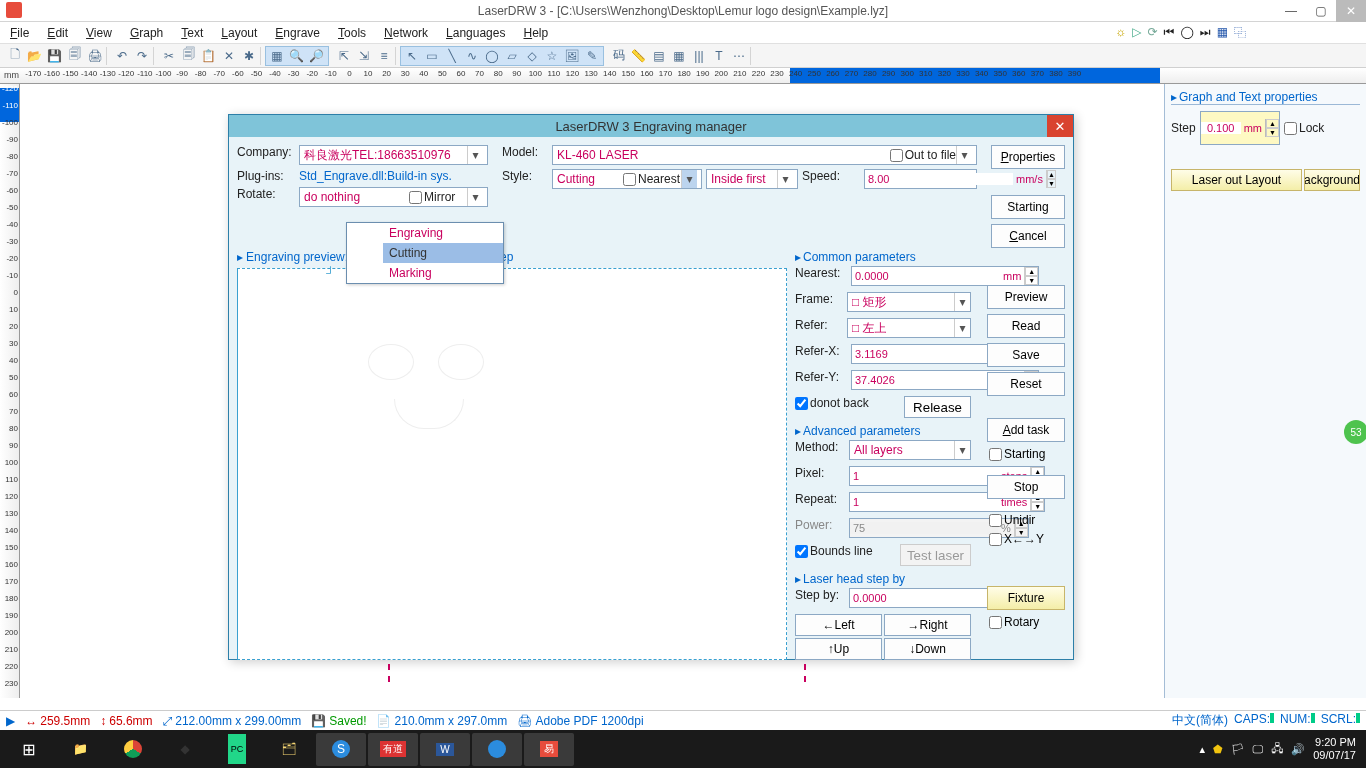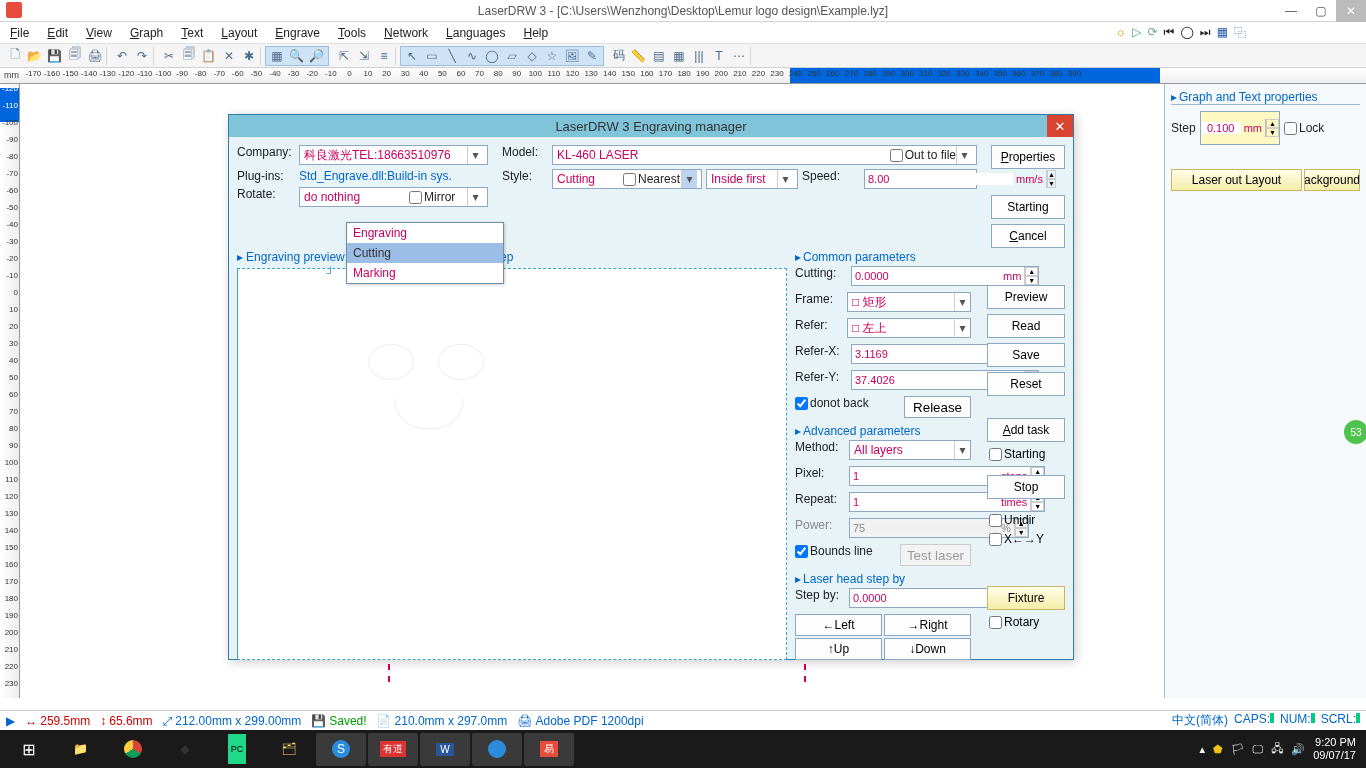--- a/index.html
+++ b/index.html
@@ -61,21 +61,21 @@
 .btn-col { width: 78px; display: flex; flex-direction: column; gap: 5px; padding-top: 0; margin-left: auto; }
 .btn-col .sbtn { border: 1px solid #8ca8c4; background: #fdfdfd; padding: 4px 2px; cursor: pointer; font-size: 12px; text-align: center; height: 24px; display: flex; align-items: center; justify-content: center; }
 .btn-col .sbtn.y { background: linear-gradient(#fffde8,#f4eea8); border-color: #c7b56a; }
 .tiny-input { border: 1px solid #8ca8c4; height: 20px; display: flex; align-items: center; background: #fff; }
 .tiny-input input { border: none; outline: none; font-size: 11px; padding: 0 3px; color: #c9005e; flex: 1; }
 .tiny-input .unit { font-size: 11px; color: #c9005e; padding: 0 3px; }
 .tiny-input .spin { width: 14px; border-left: 1px solid #ccc; display: flex; flex-direction: column; font-size: 7px; }
 .tiny-input .spin div { height: 9px; border: 1px solid #ccc; text-align: center; line-height: 8px; }
 .sel { border: 1px solid #8ca8c4; height: 20px; display: flex; align-items: center; background: #fff; padding-left: 4px; color: #c9005e; font-size: 12px; }
 .sel .darr { width: 16px; border-left: 1px solid #ccc; text-align: center; color: #555; height: 18px; line-height: 18px; }
-.dropdown-open { position: absolute; left: 535px; top: 222px; width: 158px; border: 1px solid #6b8eaf; background: #fff; z-index: 10; box-shadow: 1px 1px 3px rgba(0,0,0,0.2); }
+.dropdown-open { position: absolute; left: 535px; top: 222px; width: 158px; border: 1px solid #6b8eaf; background: #fff; z-index: 10; box-shadow: 1px 1px 3px rgba(0,0,0,0.2); padding-left: 36px; }
 .dropdown-open .opt { padding: 3px 6px; color: #c9005e; cursor: pointer; }
 .dropdown-open .opt.sel-opt { background: #9bbde6; color: #333; }
 .statusbar { height: 20px; background: #fff; border-top: 1px solid #ccc; display: flex; align-items: center; gap: 10px; padding-left: 6px; font-size: 12px; color: #0066cc; position: absolute; bottom: 38px; left: 0; right: 0; }
 .statusbar .it { display: flex; align-items: center; gap: 3px; }
 .statusbar .red { color: #c00; }
 .statusbar .green { color: #090; }
 .statusbar .right { margin-left: auto; display: flex; gap: 6px; padding-right: 6px; color: #0066cc; }
 .taskbar { position: absolute; bottom: 0; left: 0; right: 0; height: 38px; background: #1a1a1a; display: flex; align-items: center; padding: 0 4px; gap: 2px; }
 .taskitem { width: 50px; height: 33px; display: flex; align-items: center; justify-content: center; border-radius: 2px; }
 .taskitem.active { background: #3a3a3a; }
@@ -376,21 +376,21 @@
               <div style="position:absolute; left:88px; top:-3px; width:10px; height:10px; color:#3aa0d0">┘</div>
               <div class="ellip" style="left:130px; top:75px; width:46px; height:36px;"></div>
               <div class="ellip" style="left:200px; top:75px; width:46px; height:36px;"></div>
               <div style="position:absolute; left:156px; top:130px; width:70px; height:30px; border-bottom:1px solid #eee; border-left:1px solid #eee; border-right:1px solid #eee; transform:skewY(0); border-radius:0 0 40px 40px;"></div>
             </div>
           </div>
 
           <div class="params-col">
             <div class="hdr">Common parameters</div>
             <div class="form-row">
-                <label style="min-width:52px">Cutting:</label>
+                <label style="min-width:52px">Nearest:</label>
               <div class="tiny-input" style="flex:1">
                   <input value="0.0000" style="">
                   <span class="unit">mm</span>
                   <div class="spin">
                     <div>▲</div>
                     <div>▼</div>
                   </div>
                 </div>
             </div>
             <div class="form-row">

